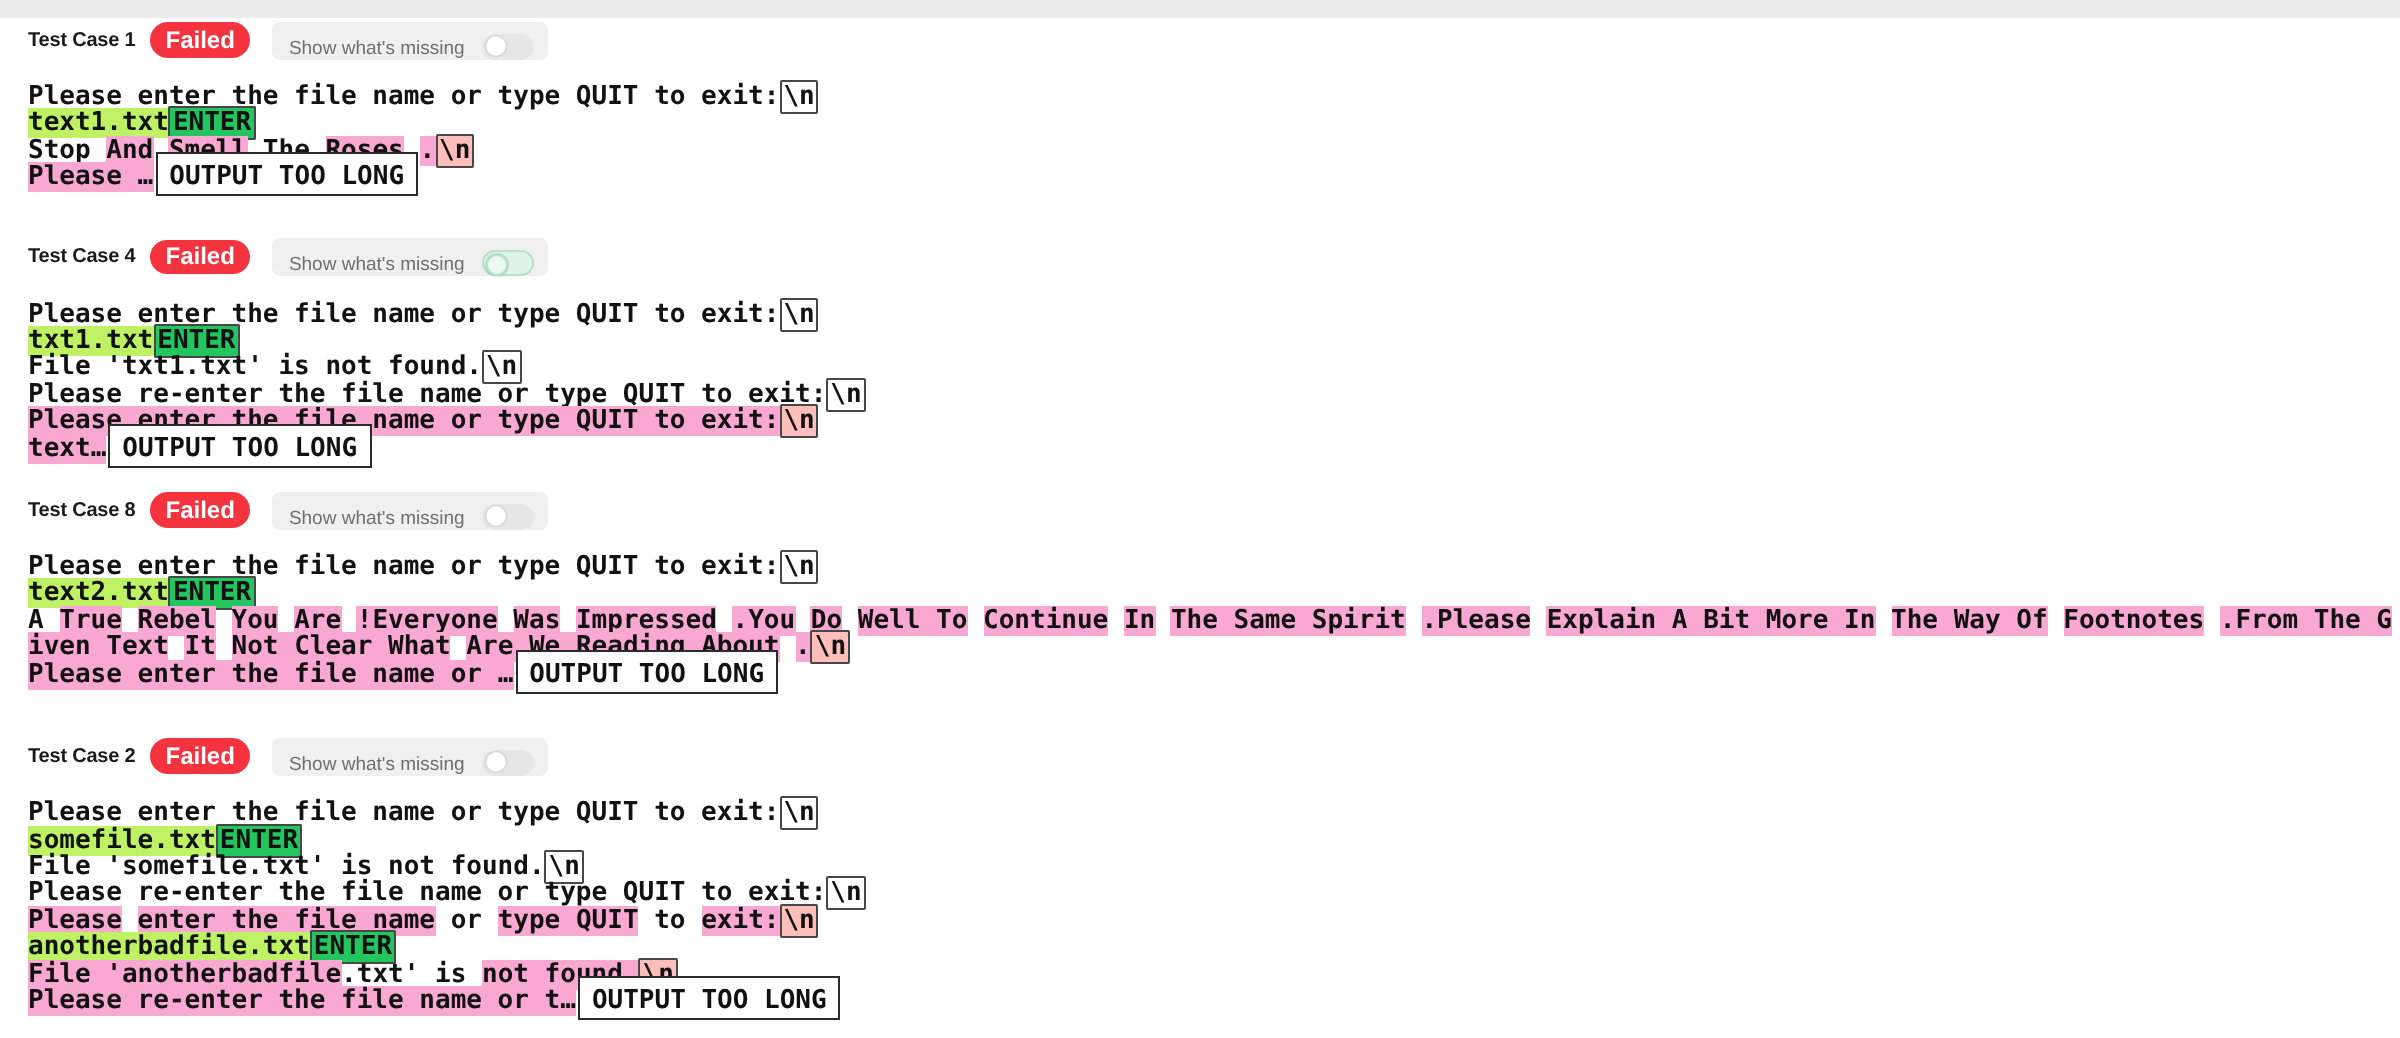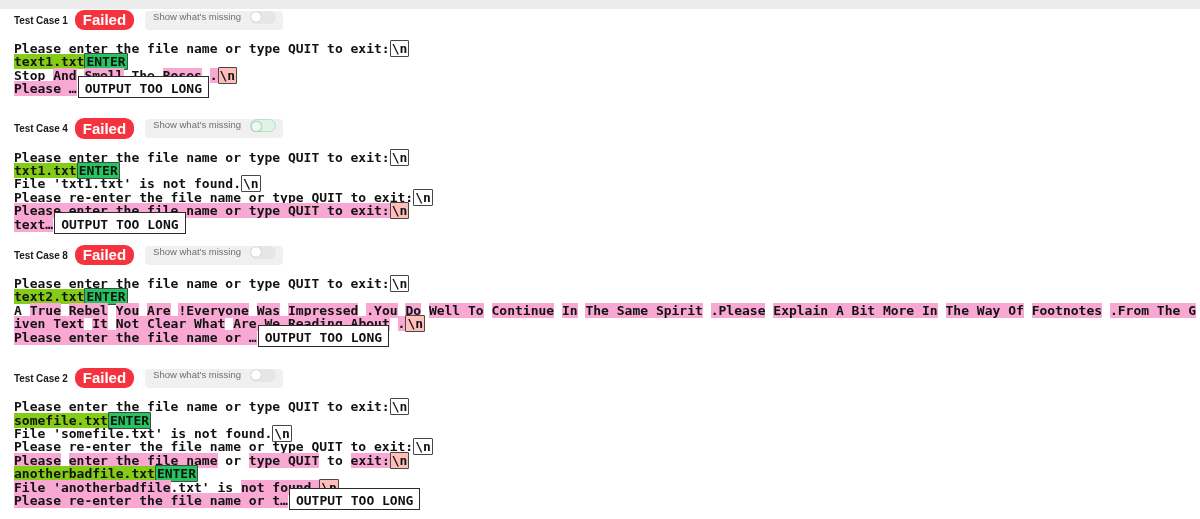--- a/index.html
+++ b/index.html
@@ -43,31 +43,31 @@
     font-weight: bold;
     color: #1b1b1b;
     letter-spacing: -0.1px;
     white-space: nowrap;
     text-align: center;
   }
   .badge-failed {
     margin-left: 7px;
     background: #f5333f;
     color: #ffffff;
-    font-size: 15px;
+    font-size: 12px;
     font-weight: bold;
     border-radius: 9px;
     padding: 2.5px 8px 3px 8px;
     line-height: 1;
     white-space: nowrap;
   }
   .toggle-group {
     margin-left: 11px;
     display: flex;
-    align-items: flex-start;
+    align-items: flex-end;
     background: #f0f0f0;
     border-radius: 4px;
     height: 19px;
     padding: 0 7px 0 8px;
     gap: 9px;
   }
   .toggle-label {
     font-size: 9.5px;
     color: #6f6f6f;
     white-space: nowrap;
@@ -114,21 +114,21 @@
     white-space: pre-wrap;
     word-break: break-all;
   }
   .line {
     white-space: pre-wrap;
   }
   .hl {
     background: #f9a8d4;
   }
   .dim {
-    background: #84cc16;
+    background: #bef264;
   }
   .key {
     border: 1.2px solid #474747;
     background: #22c55e;
     padding: 0 1px;
     margin: 0 0px;
     border-radius: 1px;
   }
   .esc {
     border: 1.2px solid #474747;

